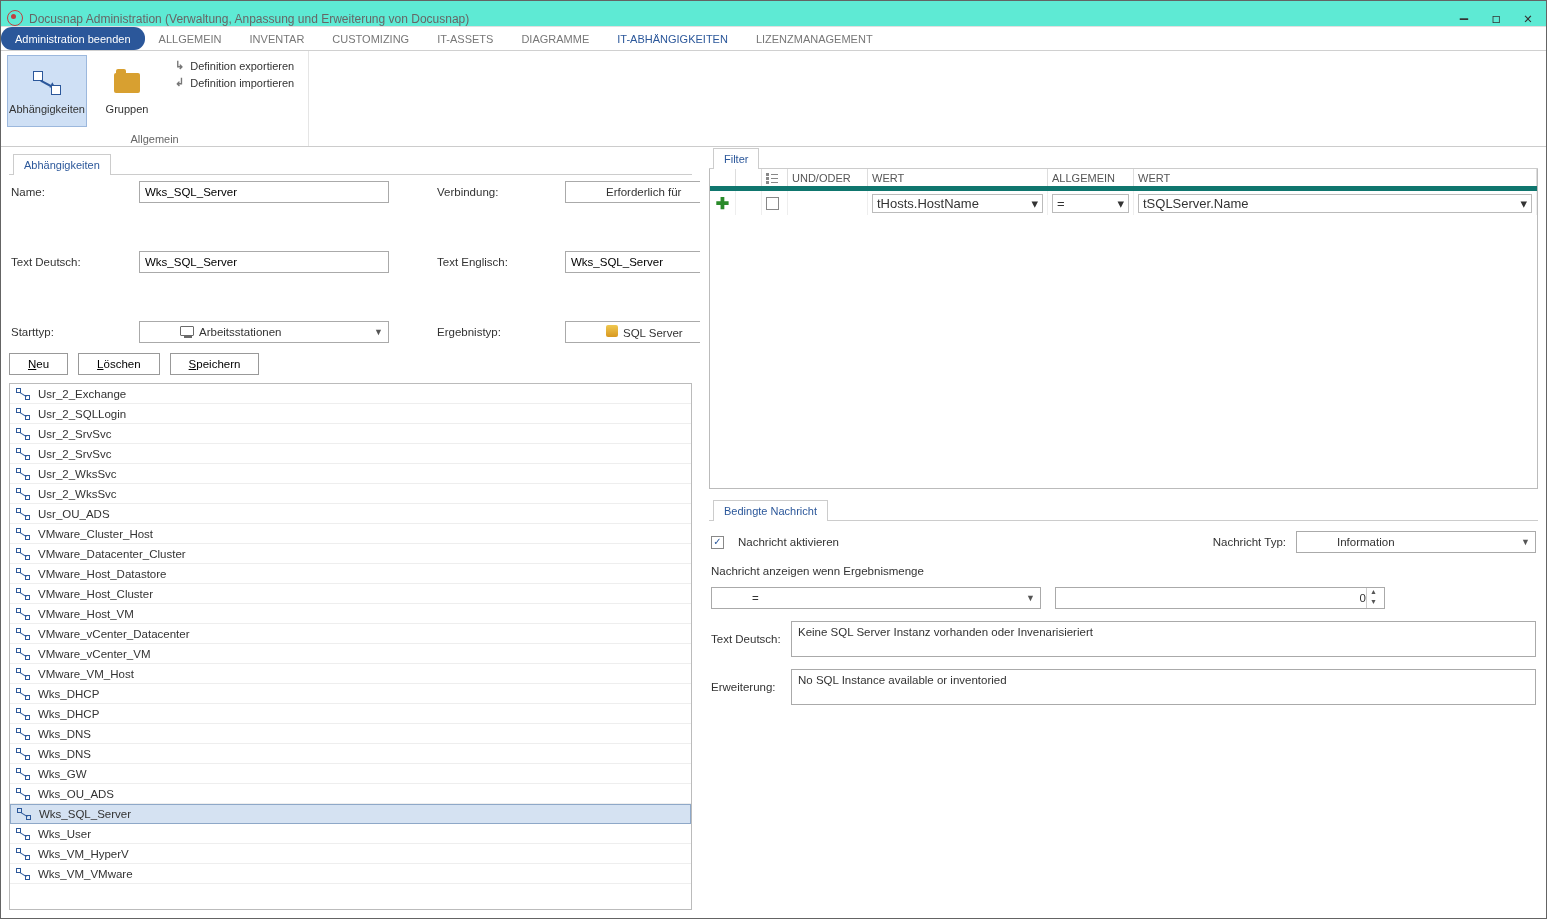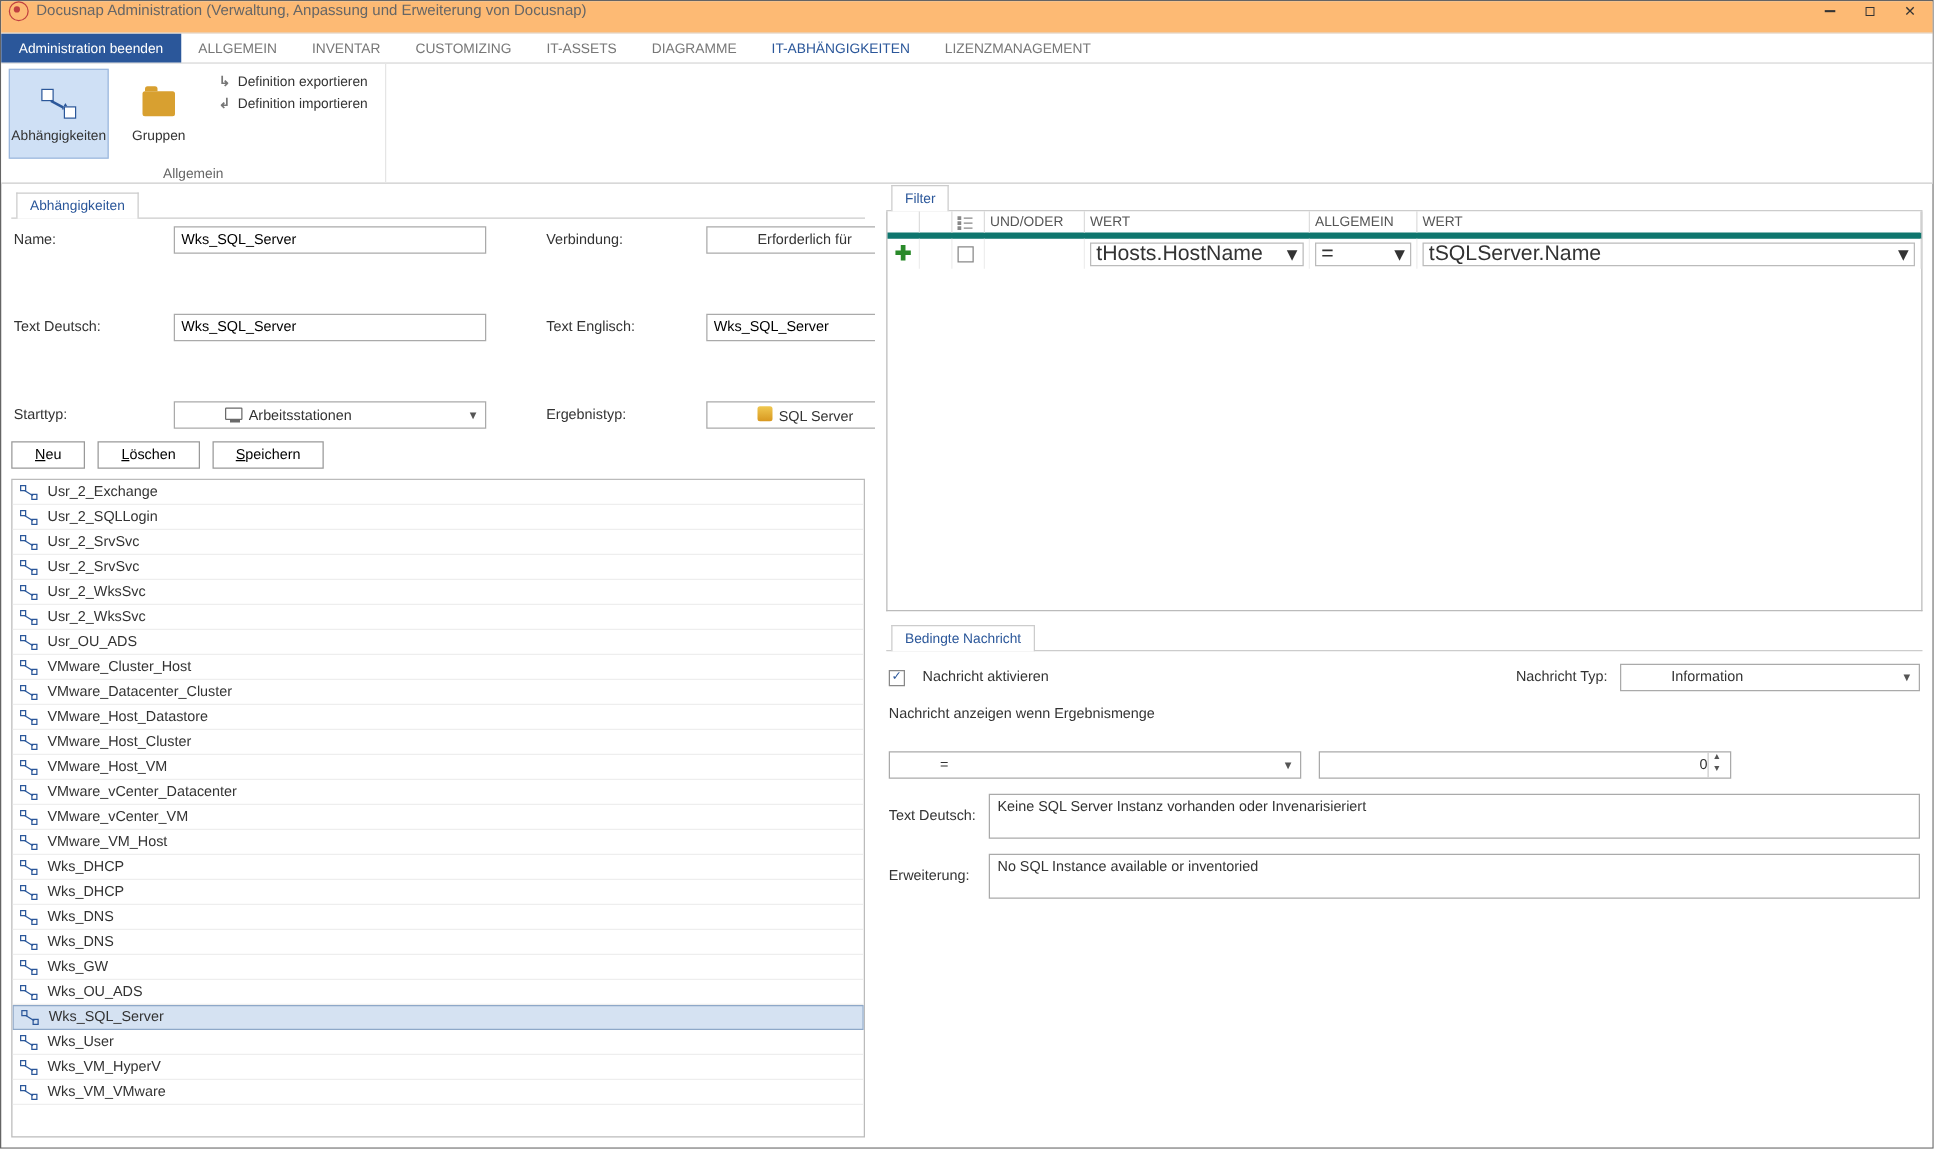--- a/index.html
+++ b/index.html
@@ -1,29 +1,29 @@
 <!DOCTYPE html>
 <html><head>
 <meta charset="utf-8">
 <style>
 * { box-sizing: border-box; margin: 0; padding: 0; }
 body { font-family: "Segoe UI", Tahoma, sans-serif; font-size: 12px; color: #333; background: #fff; overflow: hidden; }
 .window { width: 1547px; height: 919px; border: 1px solid #646464; display: flex; flex-direction: column; position: relative; }
 
 
-.titlebar { height: 26px; display: flex; align-items: flex-start; padding: 0 6px; background: #fdba74; border-bottom: 1px solid #e0e0e0; }
+.titlebar { height: 26px; display: flex; align-items: flex-end; padding: 0 6px; background: #5eead4; border-bottom: 1px solid #e0e0e0; }
 .titlebar .app-icon { width: 16px; height: 16px; margin-right: 6px; border-radius: 50%; border: 1.5px solid #c04040; position: relative; }
 .titlebar .app-icon::before { content: ""; position: absolute; width: 5px; height: 5px; background: #c04040; border-radius: 50%; top: 3px; left: 3px; }
 .titlebar .title-text { color: #666; font-size: 12px; }
 .titlebar .controls { margin-left: auto; display: flex; gap: 8px; font-family: monospace; font-size: 14px; font-weight: bold; }
 .titlebar .controls span { width: 24px; text-align: center; cursor: pointer; }
 
 
 .tabstrip { height: 24px; display: flex; align-items: stretch; background: #fff; border-bottom: 1px solid #d0d0d0; }
-.tab { padding: 0 14px; display: flex; align-items: center; font-size: 11px; color: #777; cursor: pointer; }
+.tab { padding: 0 14px; display: flex; align-items: center; font-size: 11px; color: #777; cursor: pointer; border-radius: 11px; }
 .tab.primary { background: #2b579a; color: #fff; }
 .tab.active { color: #2b579a; }
 
 
 .ribbon { height: 96px; display: flex; border-bottom: 1px solid #ccc; background: #fff; }
 .ribbon-group { display: flex; flex-direction: column; align-items: stretch; border-right: 1px solid #e5e5e5; padding-bottom: 2px; }
 .ribbon-group-body { flex: 1; display: flex; align-items: flex-start; padding: 4px 6px; }
 .ribbon-group-label { text-align: center; font-size: 11px; color: #666; padding: 2px 0; }
 .big-btn { display: flex; flex-direction: column; align-items: center; justify-content: center; width: 80px; height: 72px; cursor: pointer; padding: 4px; }
 .big-btn.active { background: #cfe0f5; border: 1px solid #9cb8dd; }
@@ -71,21 +71,21 @@
 
 
 .right-subtab { height: 22px; display:flex; align-items:stretch; border-bottom:1px solid #ccc; margin-bottom:0; }
 .filter-box { border: 1px solid #bbb; border-top:none; height: 320px; display: flex; flex-direction: column; }
 .filter-head { display: grid; grid-template-columns: 26px 26px 26px 80px 180px 86px 1fr; height: 22px; border-bottom: 5px solid #0f766e; font-size: 11px; color: #555; align-items:center; }
 .filter-head > div { padding: 0 4px; height:100%; display:flex; align-items:center; border-right:1px solid #ddd; }
 .filter-row { display: grid; grid-template-columns: 26px 26px 26px 80px 180px 86px 1fr; height: 24px; align-items:center; }
 .filter-row > div { padding: 0 4px; height:100%; display:flex; align-items:center; border-right:1px solid #eee; }
 .plus { color: #2a8a2a; font-size: 16px; font-weight: bold; cursor:pointer; justify-content:center; }
 .chk { width:13px; height:13px; border:1px solid #888; }
-.mini-sel { flex:1; display:flex; justify-content:space-between; align-items:center; font-size:17px; border:1px solid #bbb; height:19px; padding:0 4px; background:#fff; }
+.mini-sel { flex:1; display:flex; justify-content:space-between; align-items:center; font-size:13px; border:1px solid #bbb; height:19px; padding:0 4px; background:#fff; }
 .head-icon-list { width:12px; height:12px; position:relative; }
 .head-icon-list::before { content:""; position:absolute; left:0; top:1px; width:3px; height:3px; background:#888; box-shadow: 0 4px 0 #888, 0 8px 0 #888; }
 .head-icon-list::after { content:""; position:absolute; left:5px; top:2px; width:7px; height:1px; background:#888; box-shadow: 0 4px 0 #888, 0 8px 0 #888; }
 
 
 .bn-box { margin-top: 10px; }
 .bn-body { padding: 10px 2px; display:flex; flex-direction:column; gap:12px; }
 .bn-row { display:flex; align-items:center; gap:10px; font-size:11.5px; }
 .bn-row label { min-width: 70px; }
 .bn-row.wide label { min-width: 70px; }
@@ -461,21 +461,21 @@
           <div class="bn-row">
             <span class="check checked"></span>
             <span>Nachricht aktivieren</span>
             <div style="flex:1"></div>
             <span>Nachricht Typ:</span>
             <div class="select" style="width:240px">
                 <span>Information</span>
                 <span class="caret">▼</span>
               </div>
           </div>
-          <div class="bn-row" style="flex-direction:column; align-items:stretch; gap:24px;">
+          <div class="bn-row" style="flex-direction:column; align-items:stretch; gap:10px;">
             <span>Nachricht anzeigen wenn Ergebnismenge</span>
             <div style="display:flex; gap:14px;">
               <div class="select wide-sel" style="max-width:330px">
                   <span>=</span>
                   <span class="caret">▼</span>
                 </div>
               <div class="spin">
                 <span>0</span>
                 <div class="spinbtns">
                     <div>▲</div>

